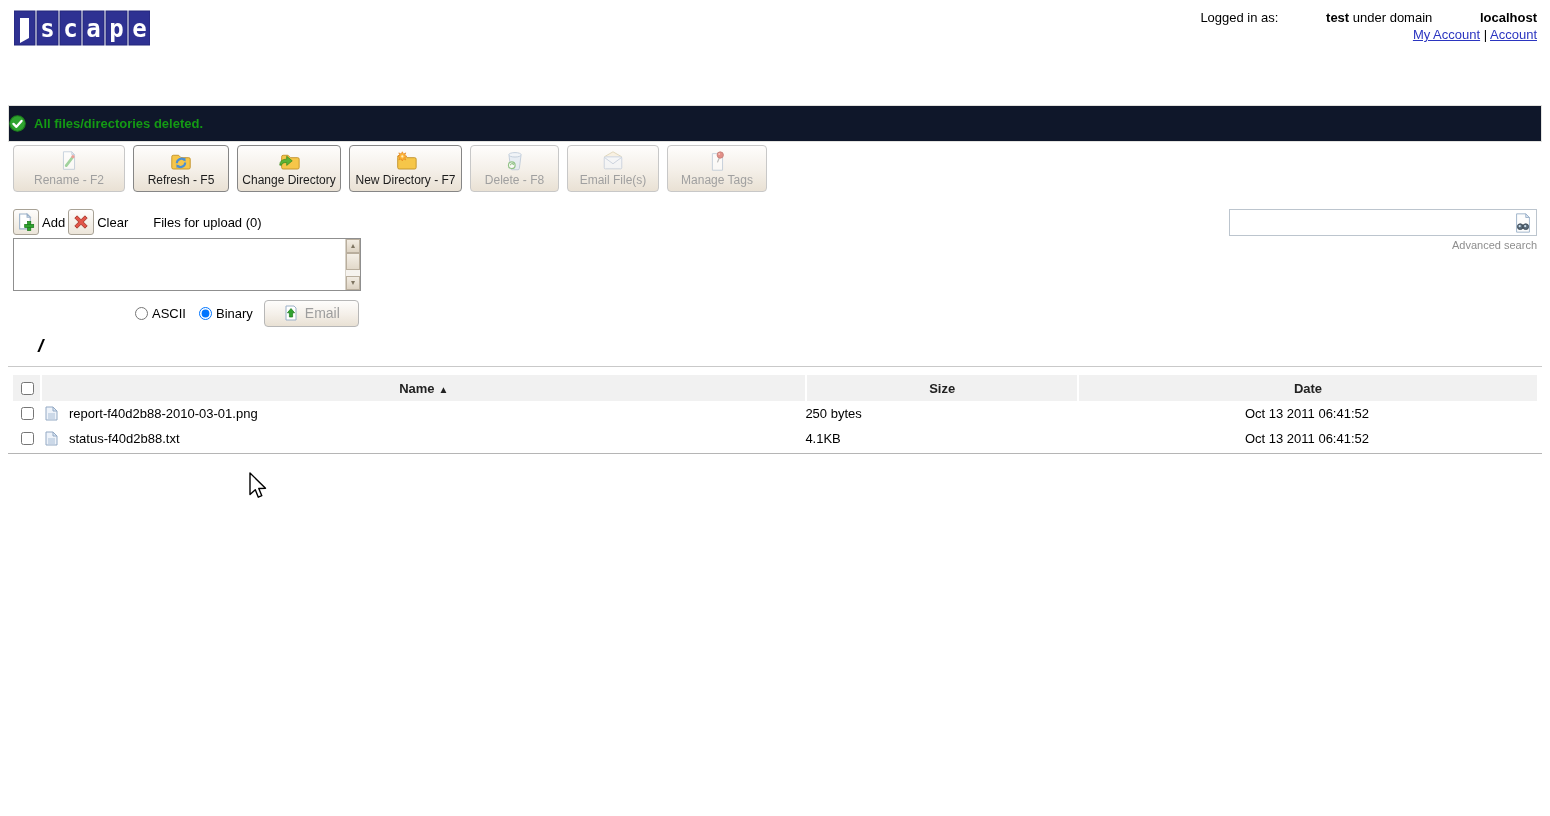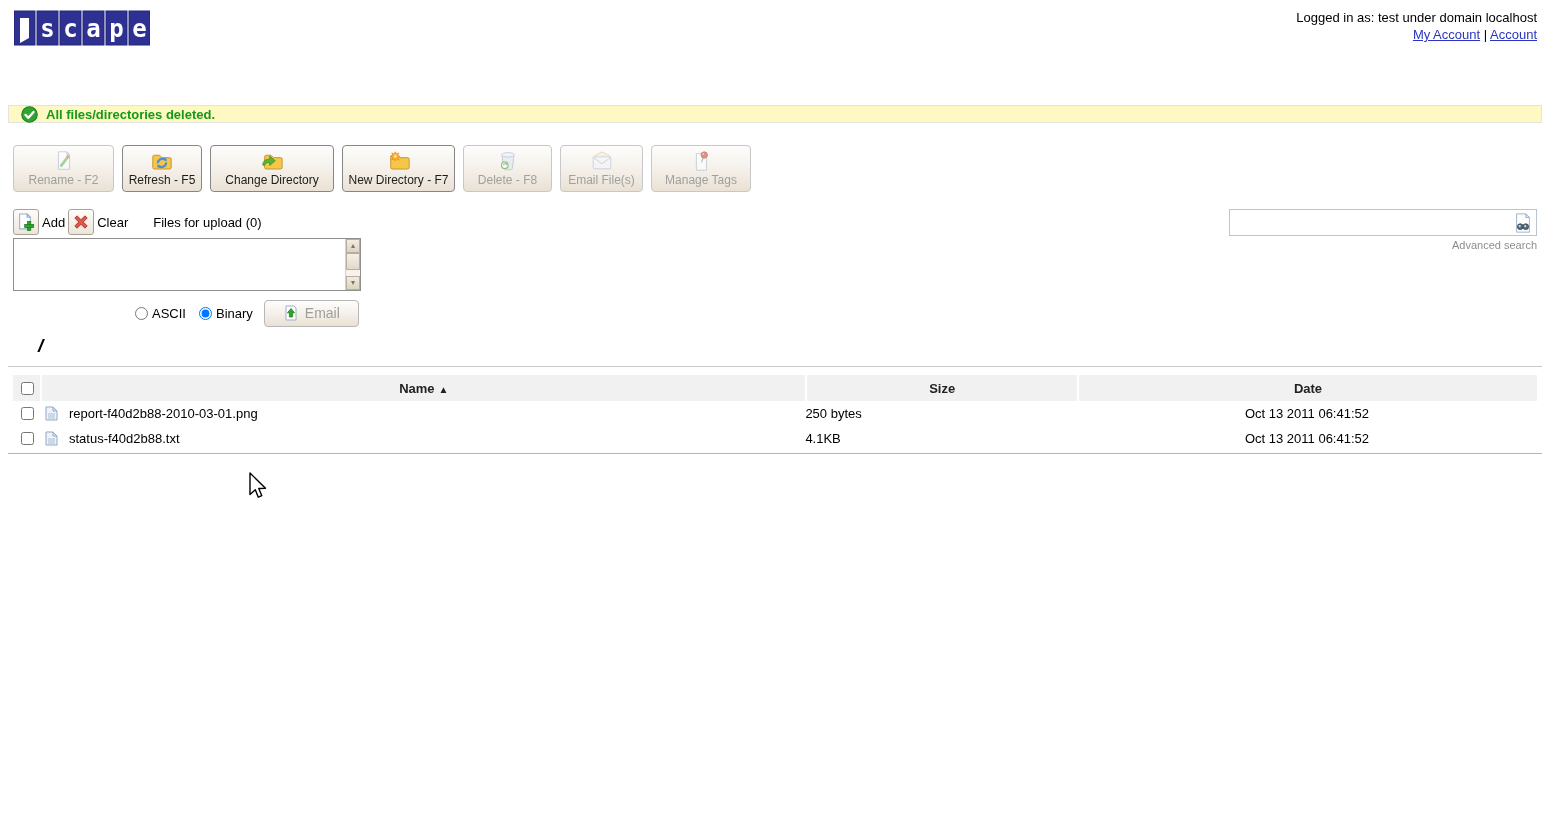--- a/index.html
+++ b/index.html
@@ -5,44 +5,44 @@
   * { box-sizing: border-box; }
   html,body { margin:0; padding:0; }
   body {
     width:1550px; height:816px; position:relative; overflow:hidden;
     background:#fff; font-family:"Liberation Sans", sans-serif; font-size:13px; color:#000;
   }
 
   
   .logo { position:absolute; top:10px; left:14px; }
   .account-info { position:absolute; top:9px; right:13px; text-align:right; line-height:17px; font-size:13px; }
-  .account-info .bold { font-weight:normal; }
+  .account-info .bold { font-weight:bold;margin-left:44px; }
   .account-links a, .link { color:#2b35c0; text-decoration:underline; cursor:pointer; }
 
   
   .msg-bar {
-    position:absolute; top:105px; left:8px; right:8px; height:18px;
-    background:#fef9c3; border:1px solid #e3e3e0;
-    display:flex; align-items:center; padding-left:12px;
+    position:absolute; top:105px; left:8px; right:8px; height:37px;
+    background:#0f172a; border:1px solid #e3e3e0;
+    display:flex; align-items:center; 
   }
   .msg-bar .txt { color:#149a14; font-weight:bold; margin-left:8px; }
 
   
   .toolbar { position:absolute; top:145px; left:13px; display:flex; gap:8px; }
   .tb-btn {
     height:47px; border-radius:4px; padding:3px 6px 4px 6px;
     background:linear-gradient(180deg,#fefdfc 0%,#f4efe8 55%,#e9e1d4 100%);
     display:flex; flex-direction:column; align-items:center; justify-content:space-between;
     font-family:"Liberation Sans", sans-serif; font-size:12px; cursor:pointer;
   }
   .tb-btn.enabled { border:1px solid #868686; color:#1c1c1c; }
   .tb-btn.disabled { border:1px solid #c8c8c8; color:#a0a0a0; }
   .tb-btn.disabled svg { opacity:.55; }
   .tb-btn .lbl { white-space:nowrap; line-height:14px; }
-  .w1{width:101px}.w2{width:80px}.w3{width:124px}.w4{width:113px}.w5{width:89px}.w6{width:83px}.w7{width:100px}
+  .w1{width:112px}.w2{width:96px}.w3{width:104px}.w4{width:113px}.w5{width:89px}.w6{width:92px}.w7{width:100px}
 
   
   .upload-row { position:absolute; top:209px; left:13px; display:flex; align-items:center; }
   .mini-btn {
     width:26px; height:26px; border:1px solid #a8a296; border-radius:3px;
     background:linear-gradient(180deg,#fefdfc,#ece5d9);
     display:flex; align-items:center; justify-content:center; cursor:pointer;
   }
   .upload-row .lbl { margin:0 3px; }
   .upload-row .files-lbl { margin-left:22px; }

